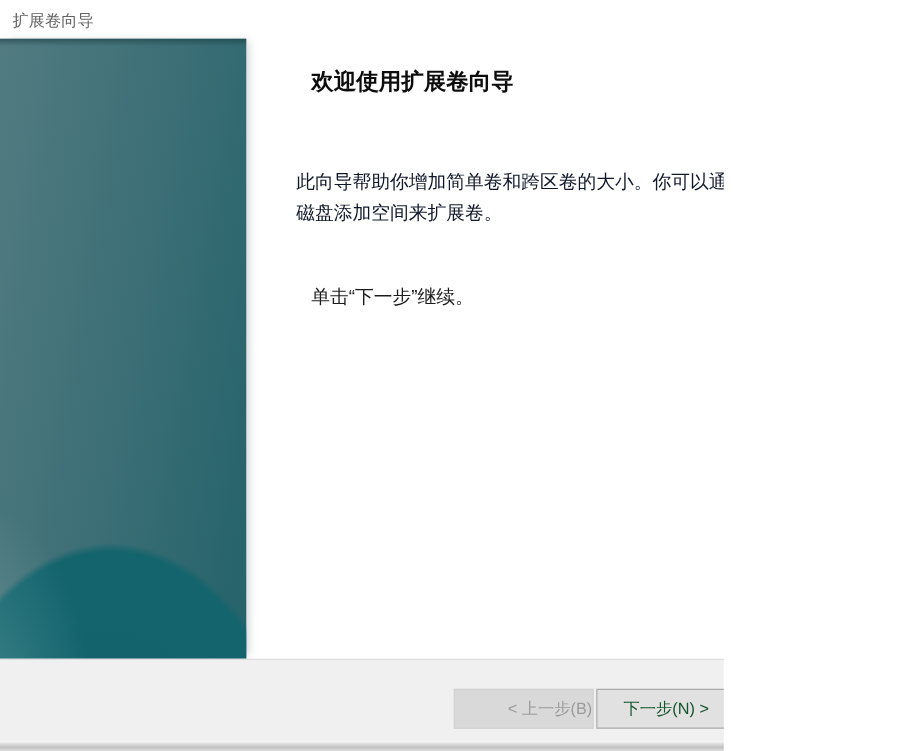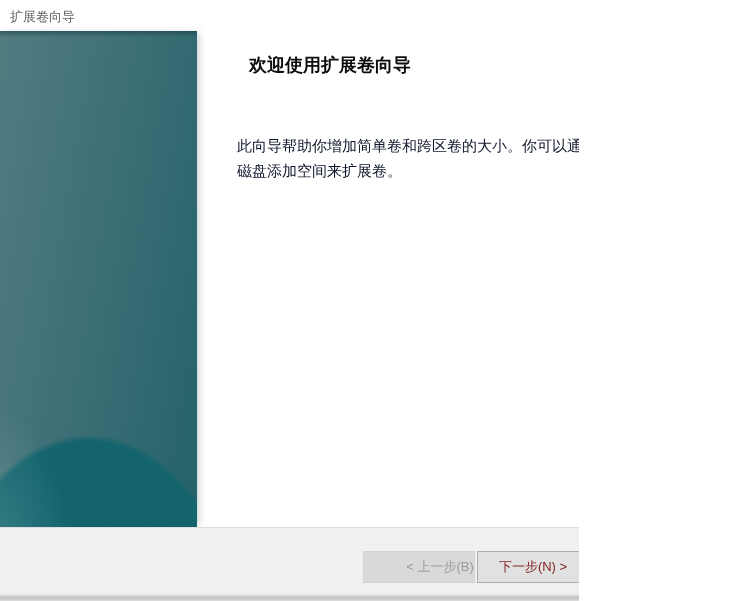--- a/index.html
+++ b/index.html
@@ -54,21 +54,21 @@
     font-size:15px; line-height:25px; color:#1c1c1c;
   }
 
   
   .footer {
     position:absolute; left:0; top:527px; width:718px; height:66px;
     background:#f0f0f0; border-top:1px solid #dfdfdf; box-sizing:border-box;
   }
   .btn {
     position:absolute; top:23px; width:112px; height:32px;
-    font-family:inherit; font-size:13px; color:#7f1d1d;
+    font-family:inherit; font-size:13px; color:#14532d;
     background:#e1e1e1; border:1px solid #adadad;
     padding:0; text-align:center; line-height:30px; box-sizing:border-box;
   }
   .btn-back  { left:363px; background:#d9d9d9; border-color:#d2d2d2; color:#9b9b9b;padding-left:42px; }
   .btn-next  { left:477px; }
   .btn-cancel{ left:601px; }
 
   .resize-grip {
     position:absolute; right:3px; bottom:3px; width:12px; height:12px;
     background:repeating-linear-gradient(135deg, transparent 0 3px, #c6c6c6 3px 4px);
@@ -103,20 +103,21 @@
       <span class="close-btn">
           <span>✕</span>
         </span>
     </div>
 
     <div class="main">
       <div class="sidebar"></div>
       <div class="content">
         <div class="heading">欢迎使用扩展卷向导</div>
         <div class="para1">此向导帮助你增加简单卷和跨区卷的大小。你可以通过从其他磁盘添加空间来扩展卷。</div>
+        <div class="para2">单击“下一步”继续。</div>
       </div>
     </div>
 
     <div class="footer">
       <button class="btn btn-back" disabled="">&lt; 上一步(B)</button>
       <button class="btn btn-next">下一步(N) &gt;</button>
       <button class="btn btn-cancel">取消</button>
       <div class="resize-grip"></div>
     </div>
 

